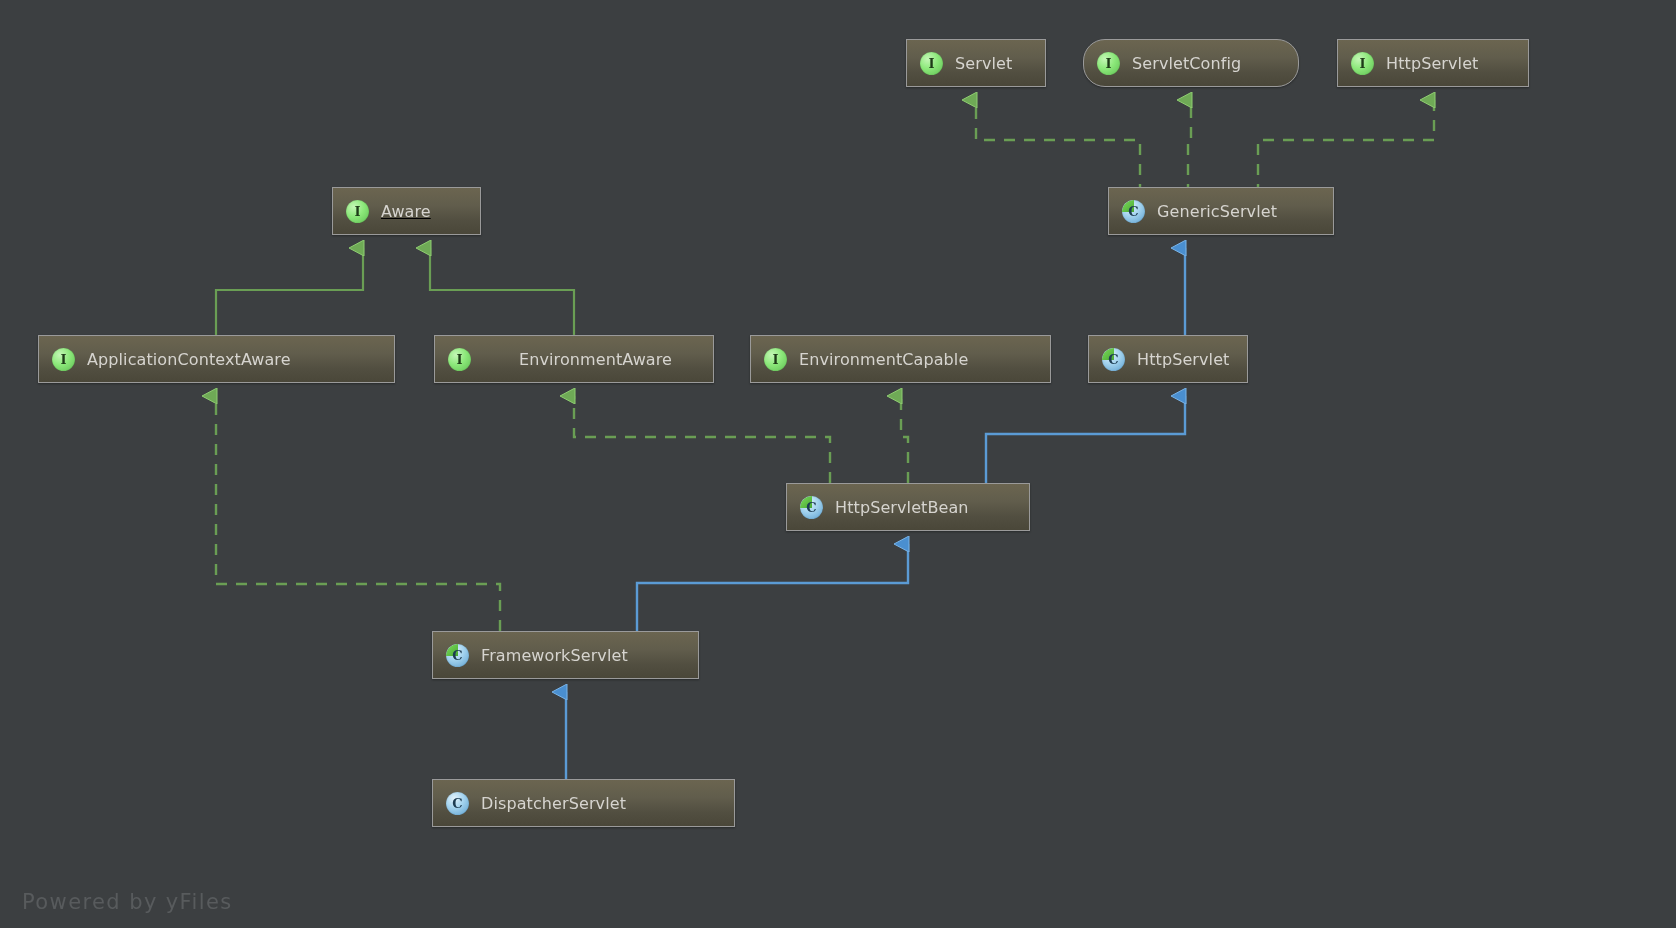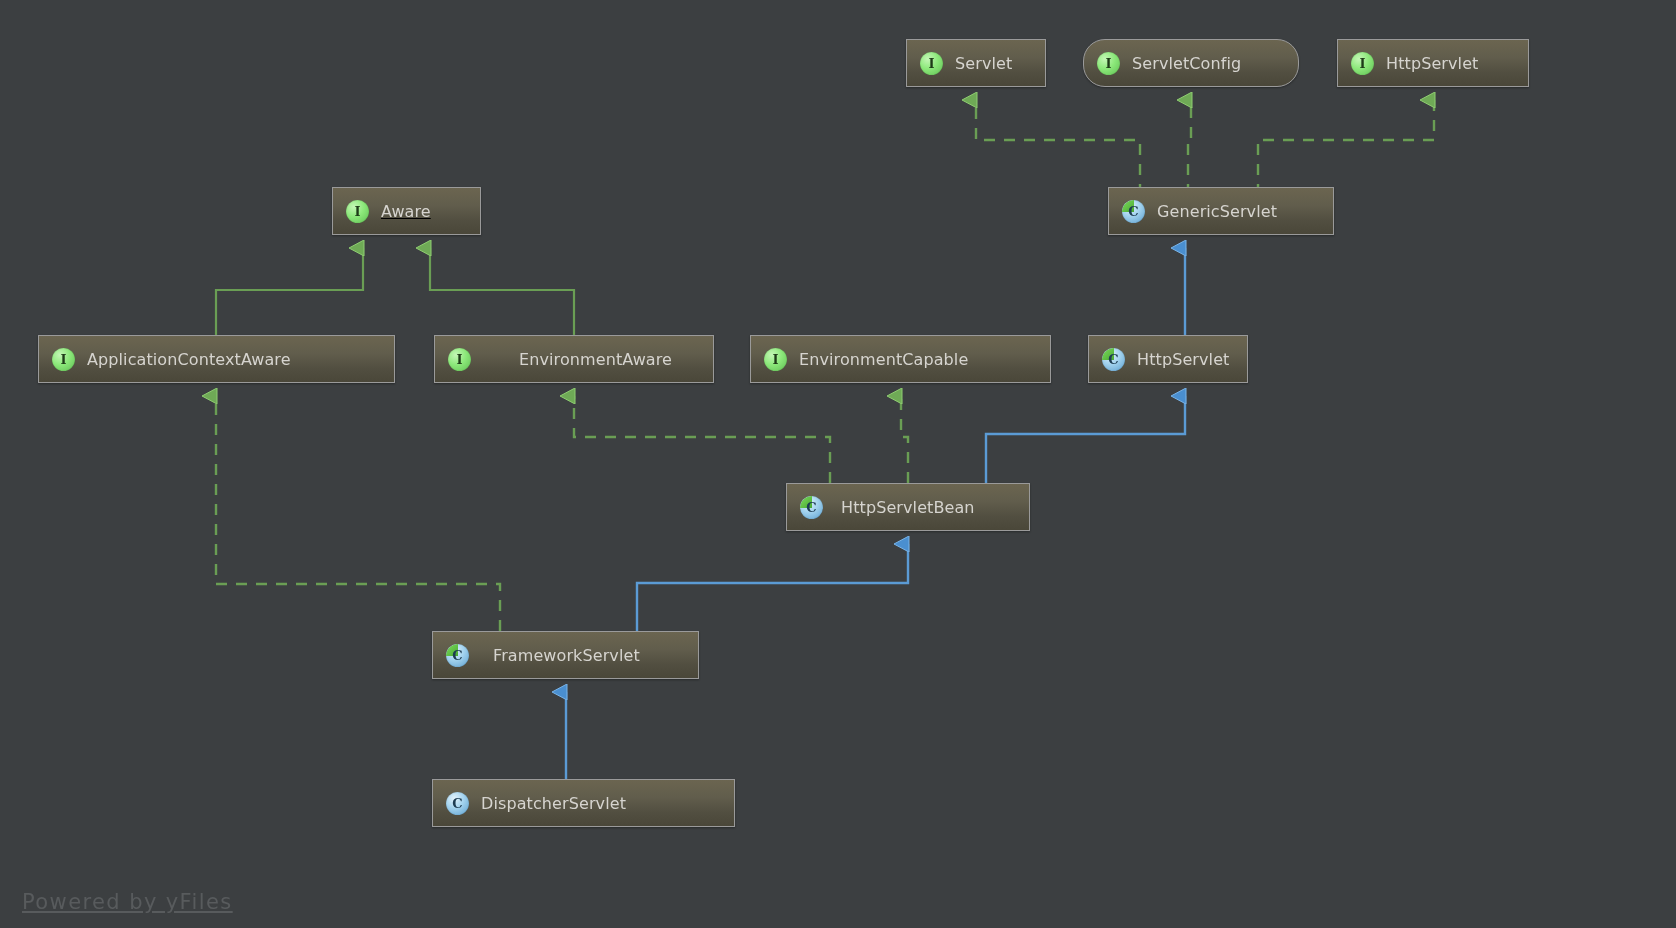--- a/index.html
+++ b/index.html
@@ -102,21 +102,20 @@
 
   #watermark {
     position: absolute;
     left: 22px;
     bottom: 14px;
     color: #585b5d;
     font-size: 21px;
     letter-spacing: 1.4px;
     font-family: "DejaVu Sans", sans-serif;
     user-select: none;
-    text-decoration: underline;
   }
 </style>
 </head>
 <body>
 
 <div id="canvas">
 
   <svg id="edges" viewBox="0 0 1676 928" xmlns="http://www.w3.org/2000/svg">
     <defs>
       <marker id="arrow-green" markerWidth="16" markerHeight="16" refX="8" refY="14" orient="auto" markerUnits="userSpaceOnUse">
@@ -190,26 +189,26 @@
   <div class="node" style="left:750px; top:335px; width:301px;">
     <span class="icon iface"></span>
     <span class="node-label">EnvironmentCapable</span>
   </div>
 
   <div class="node" style="left:1088px; top:335px; width:160px;">
     <span class="icon klass green-quad"></span>
     <span class="node-label">HttpServlet</span>
   </div>
 
-  <div class="node" style="left:786px; top:483px; width:244px;gap:6px;">
+  <div class="node" style="left:786px; top:483px; width:244px;">
     <span class="icon klass green-quad"></span>
     <span class="node-label">HttpServletBean</span>
   </div>
 
-  <div class="node" style="left:432px; top:631px; width:267px;gap:12px;">
+  <div class="node" style="left:432px; top:631px; width:267px;">
     <span class="icon klass green-quad"></span>
     <span class="node-label">FrameworkServlet</span>
   </div>
 
   <div class="node" style="left:432px; top:779px; width:303px;">
     <span class="icon klass"></span>
     <span class="node-label">DispatcherServlet</span>
   </div>
 
   <div id="watermark">Powered by yFiles</div>

